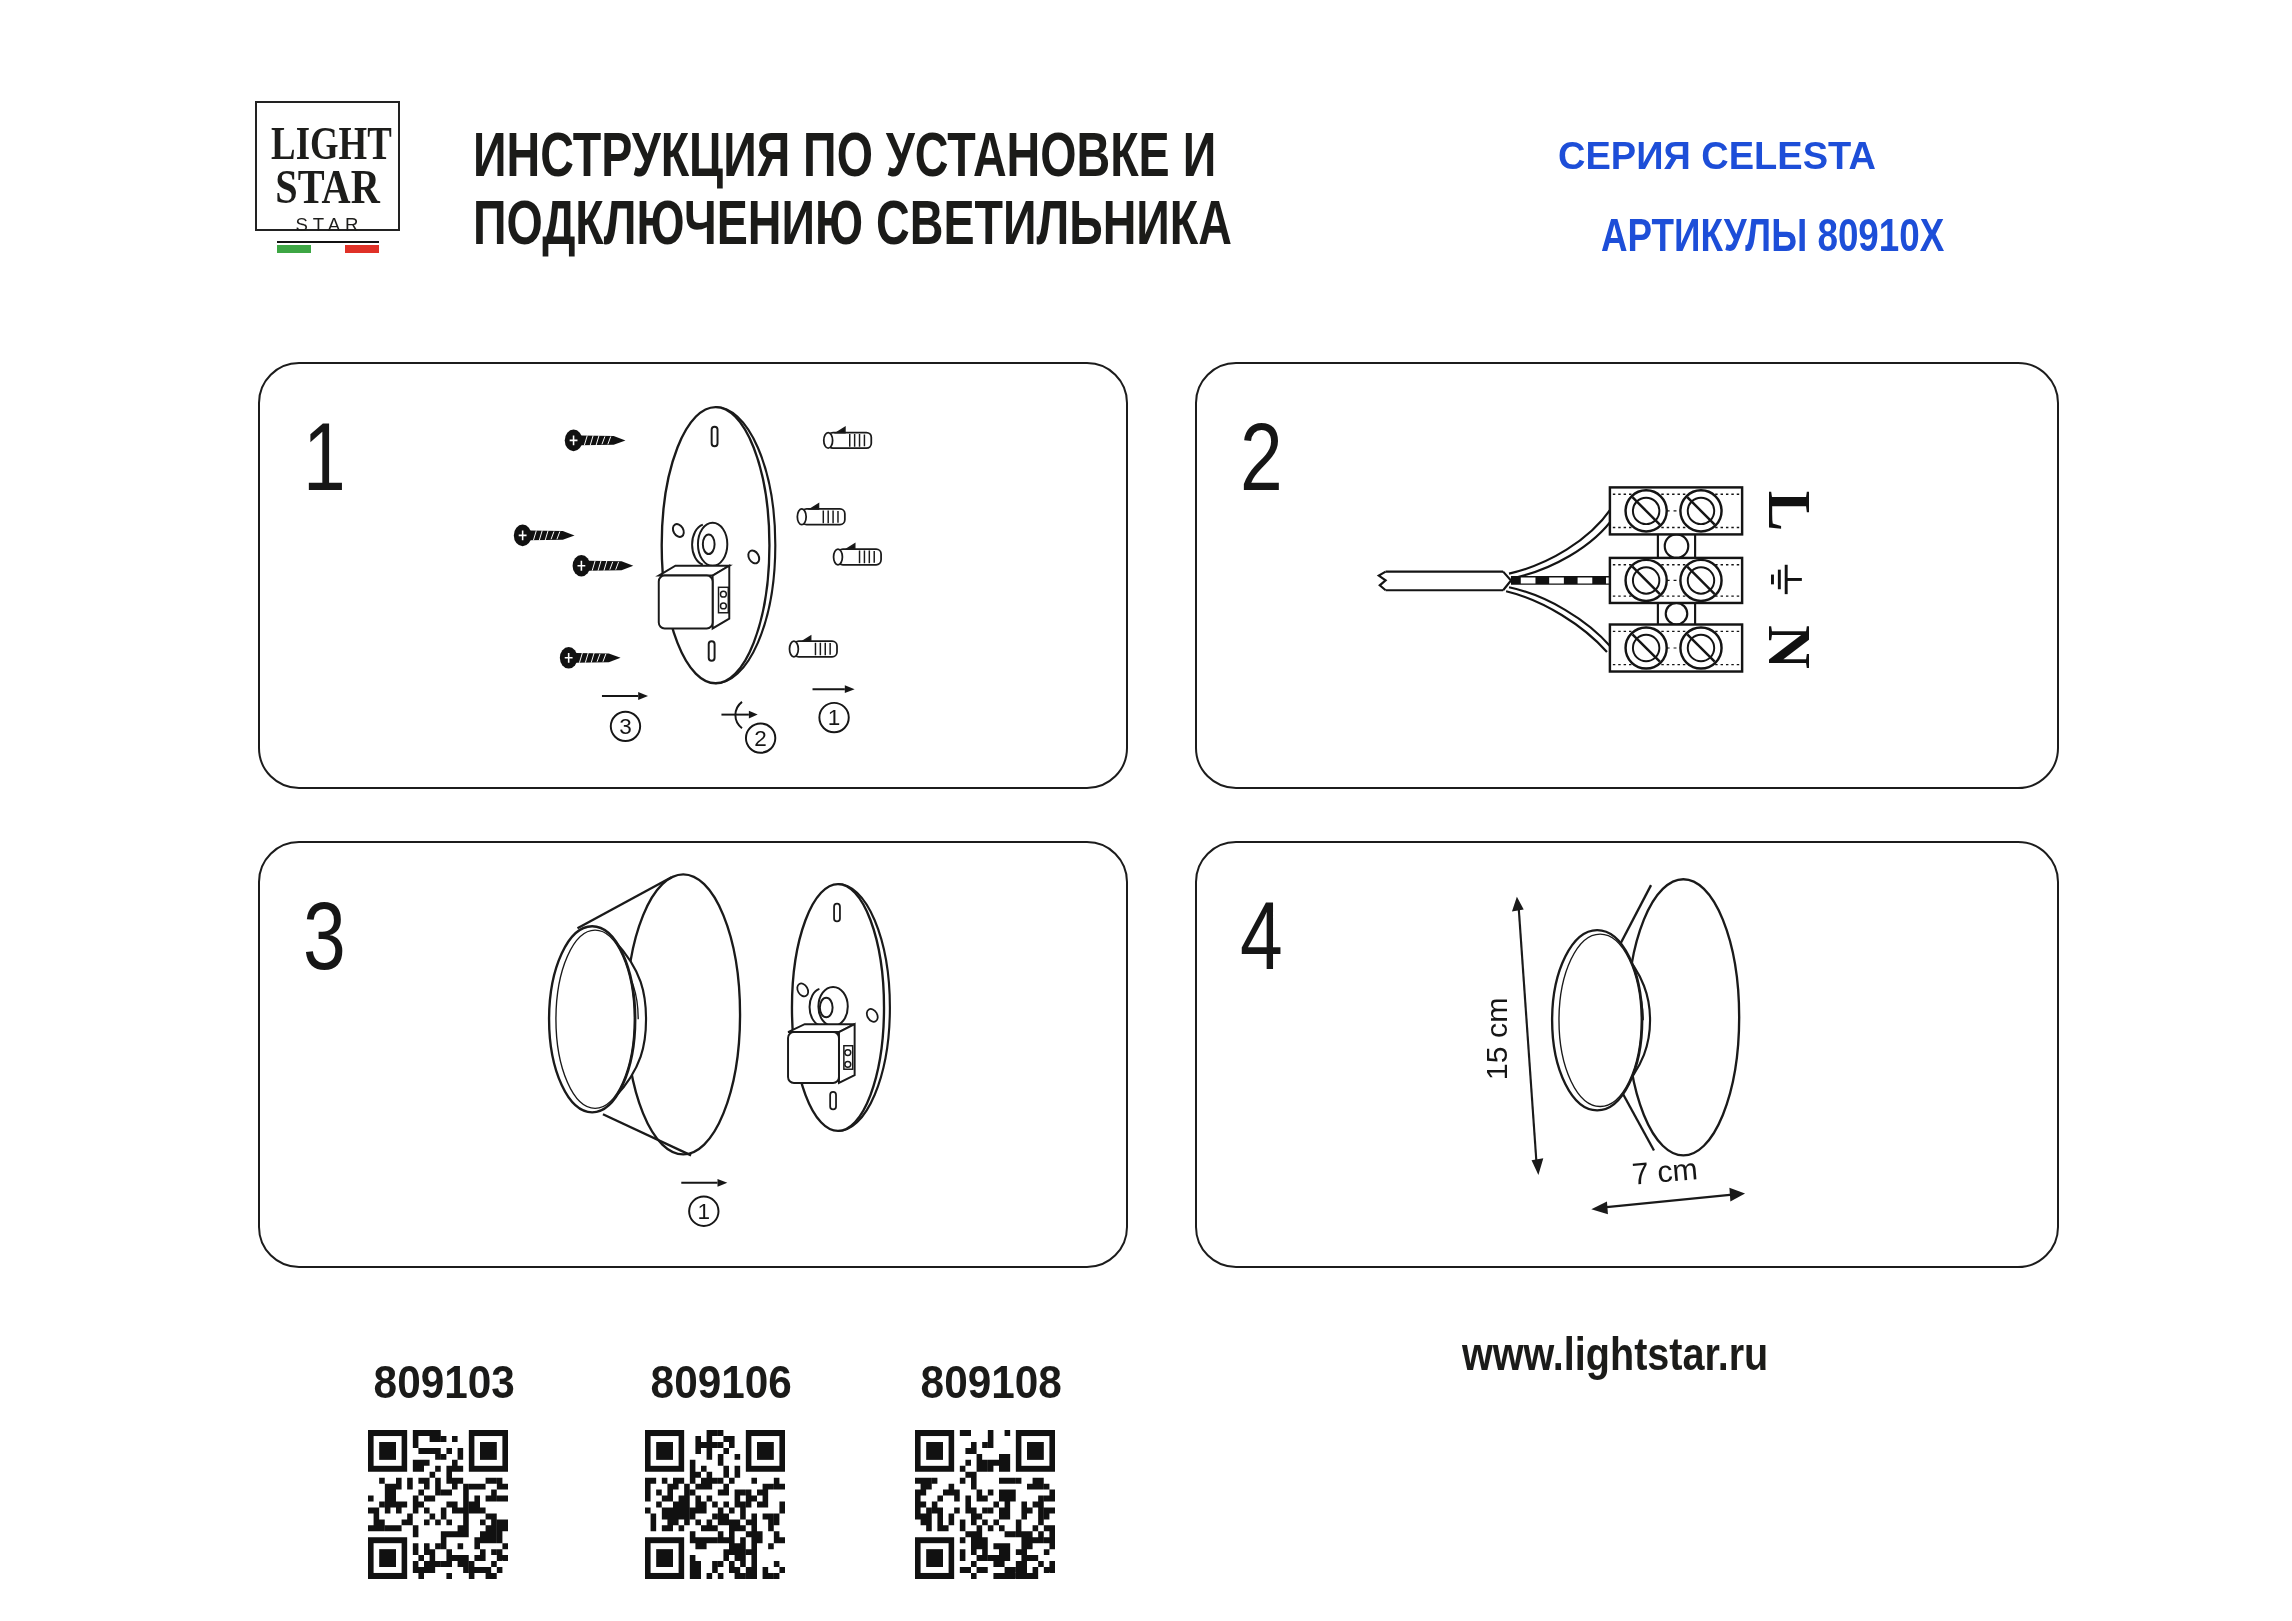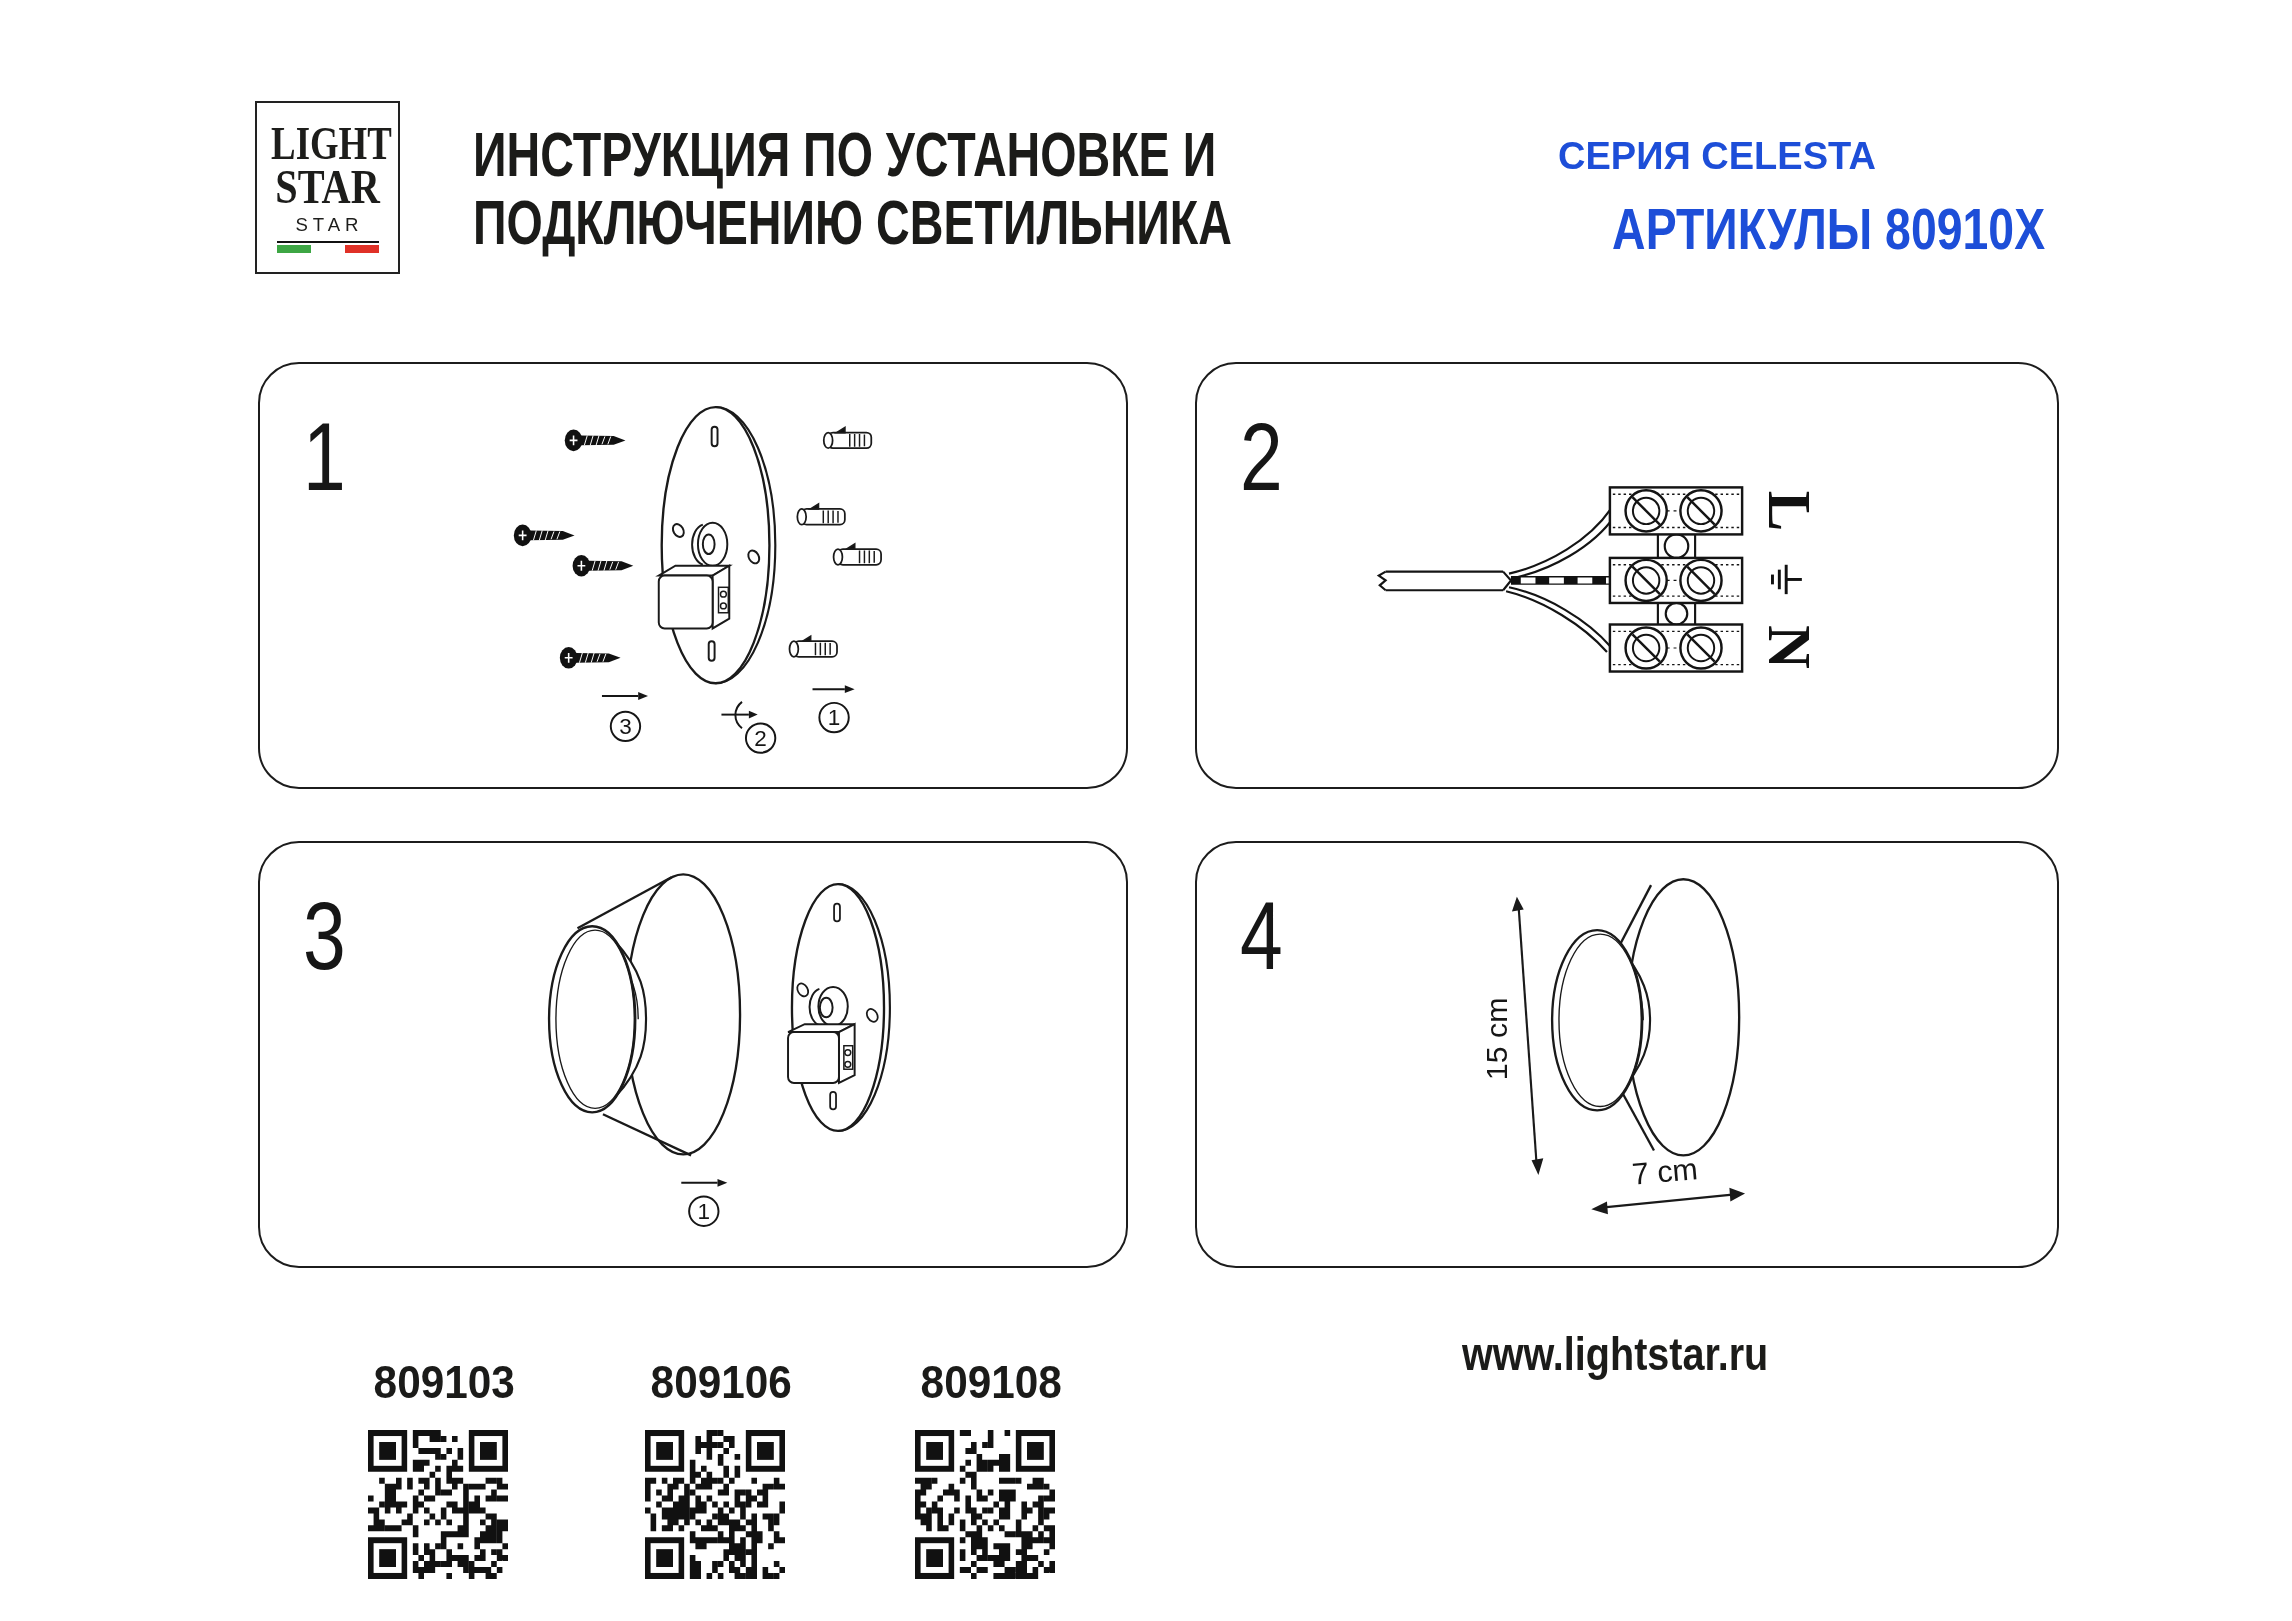--- a/index.html
+++ b/index.html
@@ -1,34 +1,34 @@
 <!DOCTYPE html>
 <html><head>
 <meta charset="utf-8">
 <style>
   html,body{margin:0;padding:0;background:#ffffff;}
   #page{position:relative;width:2293px;height:1621px;background:#fff;overflow:hidden;
         font-family:"Liberation Sans",sans-serif;color:#1d1d1b;}
   .abs{position:absolute;}
   
-  .logo-box{left:255px;top:101px;width:145px;height:173px;border:2px solid #222;
+  .logo-box{left:255px;top:101px;width:145px;height:130px;border:2px solid #222;
             box-sizing:border-box;text-align:center;}
   .logo-line{font-family:"Liberation Serif",serif;font-weight:bold;line-height:0.92;
              white-space:nowrap;}
   .logo-light{font-size:46px;transform:scaleX(0.80);transform-origin:center top;margin-top:19.6px;}
   .logo-star{font-size:48px;transform:scaleX(0.84);transform-origin:center top;}
   .logo-group{font-size:18.6px;letter-spacing:4.9px;margin-top:4.9px;margin-left:3.9px;font-weight:400;}
   .logo-flag-wrap{width:102px;margin:4.9px auto 0 auto;border-top:2px solid #111;padding-top:2px;}
   .logo-flag{display:flex;height:7.8px;width:100%;}
   .logo-flag div{flex:1;height:100%;}
   .title{left:473px;top:120px;font-size:63px;font-weight:bold;line-height:68px;
          transform:scaleX(0.74);transform-origin:left top;white-space:nowrap;color:#1b1b19;}
   .series-block{left:1558px;top:135px;width:412px;text-align:left;color:#1d4ed8;}
   .series-line{font-size:38px;font-weight:bold;white-space:nowrap;}
-  .articles-line{font-size:58px;font-weight:bold;white-space:nowrap;margin-top:17px;}
+  .articles-line{font-size:46px;font-weight:bold;white-space:nowrap;margin-top:30px;}
   .articles-line span{display:inline-block;transform:scaleX(0.80);transform-origin:center top;}
   
   .panel{border:2.9px solid #1c1c1c;border-radius:41px;box-sizing:border-box;background:#fff;}
   .panel svg{position:absolute;left:0;top:0;}
   .panel-number{position:absolute;left:43px;top:45px;font-size:96px;line-height:1;
                 font-weight:400;color:#161616;transform:scaleX(0.8);transform-origin:left top;}
   
   .qr-block{top:1321px;width:140px;text-align:center;margin-top:37px;}
   .qr-label{font-size:46px;font-weight:bold;line-height:49px;white-space:nowrap;
             transform:scaleX(0.92);transform-origin:center top;color:#1b1b19;}

